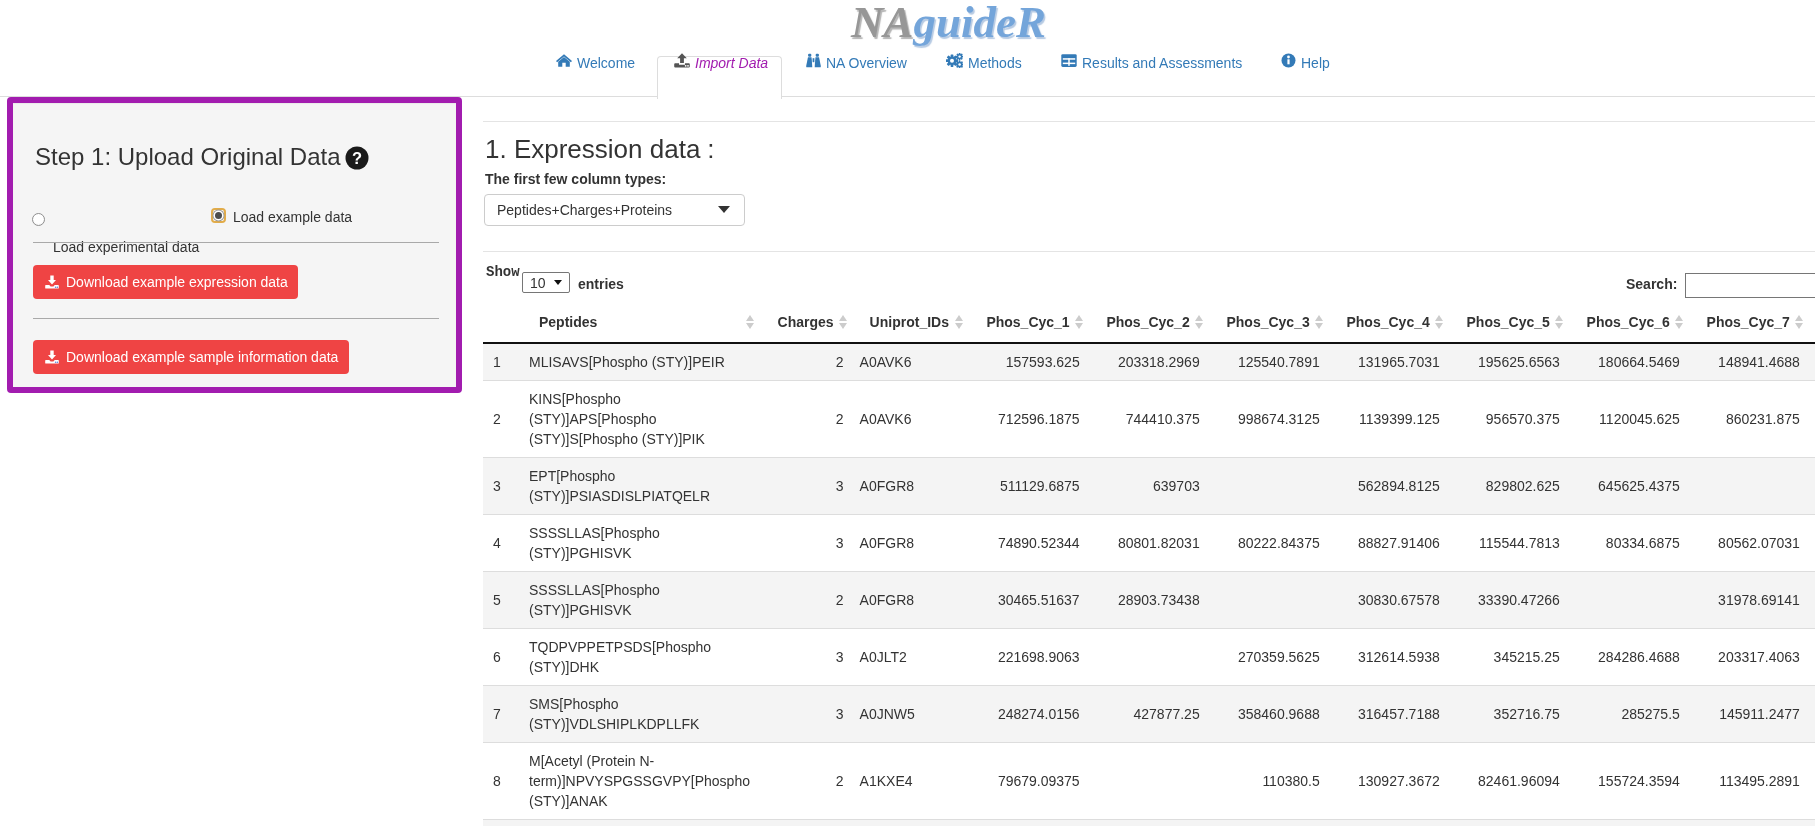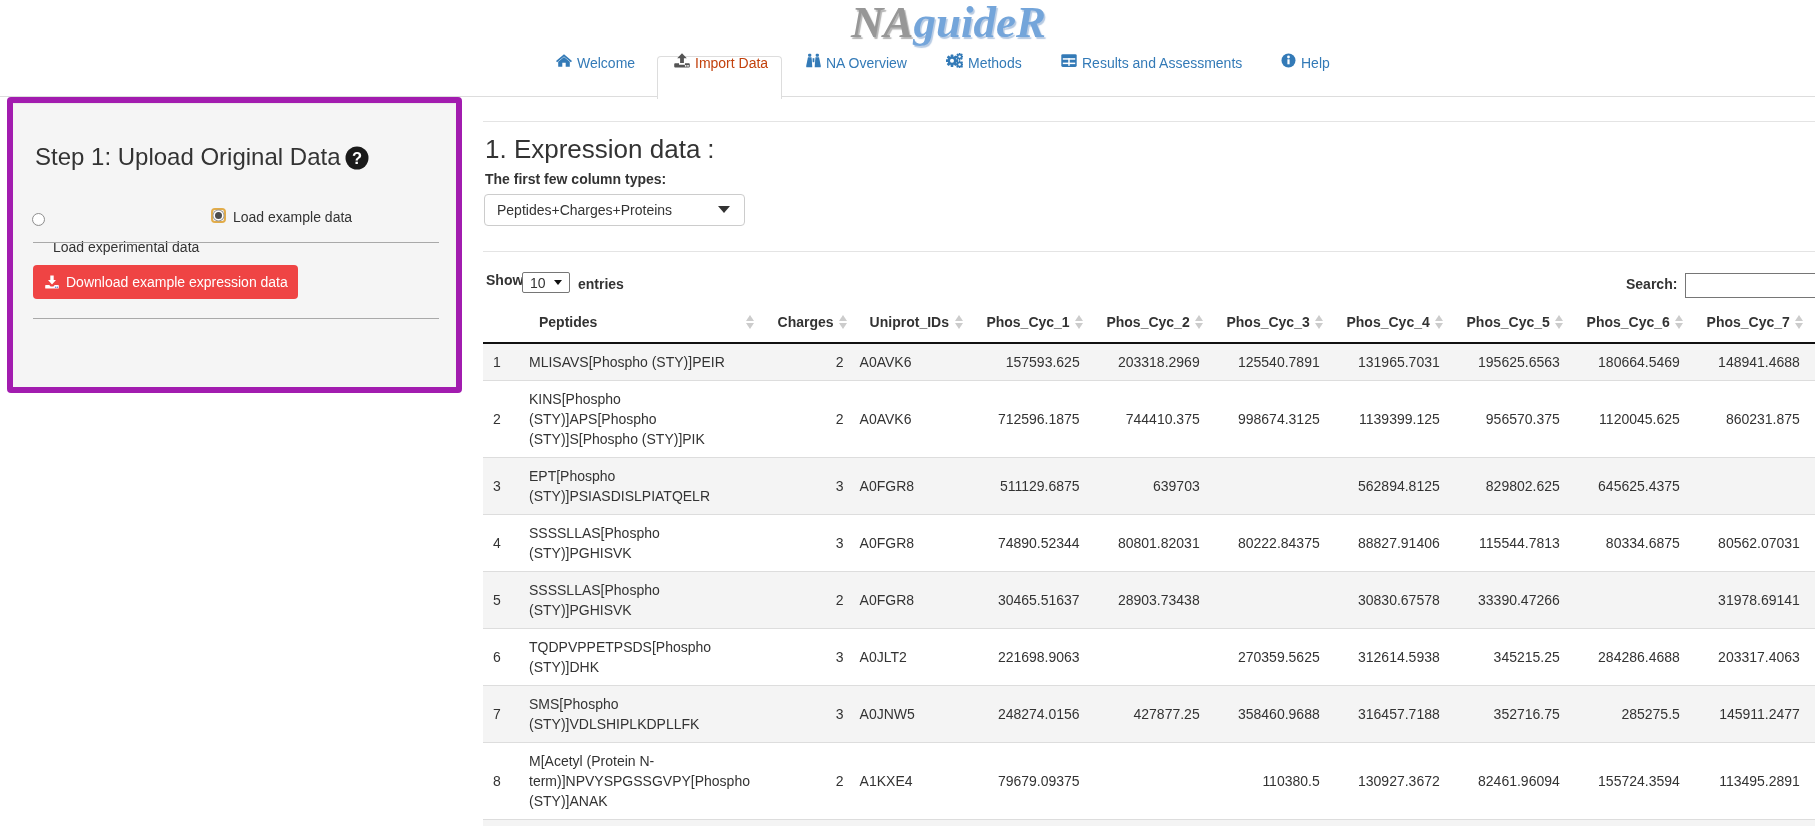--- a/index.html
+++ b/index.html
@@ -7,42 +7,42 @@
 .abs{position:absolute;}
 
 #logo{left:851px;top:-4px;line-height:52px;font-family:"Liberation Serif",serif;font-style:italic;font-weight:bold;font-size:45px;letter-spacing:0px;white-space:nowrap;}
 #logo .na{color:#979797;text-shadow:1.5px 1.5px 1px rgba(120,120,120,0.55);}
 #logo .gr{color:#74a5da;text-shadow:1.5px 1.5px 1px rgba(110,150,200,0.5);}
 
 #navline{left:0;top:96px;width:1815px;height:1px;background:#ddd;}
 #activetab{left:657px;top:56px;width:123px;height:42px;background:#fff;border:1px solid #ddd;border-bottom:none;border-radius:4px 4px 0 0;}
 .tab{top:53px;height:16px;display:flex;align-items:flex-start;color:#337ab7;white-space:nowrap;}
 .tab svg{margin-right:5px;}
-.tab.active{color:#c2410c;}
+.tab.active{color:#a21caf;font-style:italic;}
 
 #well{left:7px;top:97px;width:443px;height:284px;background:#f5f5f5;border:6px solid #a21caf;border-radius:4px;box-shadow:inset 0 1px 1px rgba(0,0,0,.05);}
 #well h3{position:absolute;left:22px;top:40px;font-size:24px;font-weight:normal;line-height:28px;white-space:nowrap;}
 #qicon{left:332px;top:43px;}
 .radio-circle{width:11px;height:11px;border:1px solid #8f8f8f;border-radius:50%;background:#fff;background:radial-gradient(circle at 50% 40%,#ffffff 55%,#e8e8e8);}
 #rad1{left:19px;top:110px;}
 #rad2{left:198px;top:105px;width:11px;height:11px;border:2px solid #e2ac49;border-radius:4px;background:#fff;}
 #rad2 .dot{position:absolute;left:2px;top:2px;width:7px;height:7px;border-radius:50%;background:#4d4d4d;box-shadow:0 0 0 1.5px #fff,0 0 0 2.5px #9a9a9a;}
 .radlab{top:106px;height:16px;line-height:16px;white-space:nowrap;}
 .shr{left:20px;width:406px;height:1px;background:#a9a9a9;}
 .dlbtn{background:#ef4444;border-radius:4px;color:#fff;display:flex;align-items:center;padding-left:12px;}
 .dlbtn svg{margin-right:7px;}
 
 .mhr{height:1px;background:#e4e4e4;}
 #h1e{left:485px;top:134px;font-size:26px;line-height:30px;color:#333;}
 #h1e .fc{margin-left:7px;}
 #lbl{left:485px;top:171px;font-weight:bold;line-height:16px;}
 #selbox{left:484px;top:194px;width:259px;height:30px;border:1px solid #ccc;border-radius:4px;background:#fff;}
 #selbox .txt{position:absolute;left:12px;top:7px;line-height:16px;}
 #selbox .car{position:absolute;right:14px;top:11px;width:0;height:0;border-left:6.5px solid transparent;border-right:6.5px solid transparent;border-top:7.5px solid #333;}
-#lenlab1{left:486px;top:272px;font-weight:bold;line-height:16px;}
+#lenlab1{left:486px;top:264px;font-weight:bold;line-height:16px;font-family:Liberation Mono, monospace;}
 #lensel{left:522px;top:272px;width:46px;height:19px;border:1px solid #767676;border-radius:2px;background:#fff;}
 #lensel .txt{position:absolute;left:7px;top:2px;line-height:16px;}
 #lensel .car{position:absolute;right:7px;top:7px;width:0;height:0;border-left:4px solid transparent;border-right:4px solid transparent;border-top:5px solid #111;}
 #lenlab2{left:578px;top:276px;font-weight:bold;line-height:16px;}
 #srchlab{left:1626px;top:276px;font-weight:bold;line-height:16px;}
 #srchbox{left:1685px;top:273px;width:200px;height:23px;border:1px solid #767676;background:#fff;}
 
 #dtable{left:483px;top:302px;border-collapse:collapse;table-layout:fixed;width:1445px;}
 #dtable th{font-weight:bold;padding:10px 18px;border-bottom:2px solid #111;position:relative;vertical-align:middle;white-space:nowrap;}
 #dtable td{padding:8px;border-top:1px solid #ddd;vertical-align:middle;line-height:20px;}
@@ -154,20 +154,29 @@
   <div class="abs dlbtn" style="left:20px;top:162px;width:253px;height:34px;">
       <svg width="14" height="14" viewBox="0 0 14 14">
         <path fill="#fff" d="M5.3 0.5 H8.7 V5 H11 L7 9.5 L3 5 H5.3 Z"></path>
         <path fill="#fff" d="M0.8 10 H4.3 L5.6 11.4 H8.4 L9.7 10 H13.2 Q13.8 10 13.8 10.7 V12.9 Q13.8 13.6 13.2 13.6 H0.8 Q0.2 13.6 0.2 12.9 V10.7 Q0.2 10 0.8 10 Z"></path>
         <circle cx="10.6" cy="12.2" r="0.8" fill="#6083db"></circle>
         <circle cx="12.4" cy="12.2" r="0.8" fill="#6083db"></circle>
       </svg>
       <span>Download example expression data</span>
     </div>
   <div class="abs shr" style="top:215px;"></div>
+  <div class="abs dlbtn" style="left:20px;top:237px;width:304px;height:34px;">
+      <svg width="14" height="14" viewBox="0 0 14 14">
+        <path fill="#fff" d="M5.3 0.5 H8.7 V5 H11 L7 9.5 L3 5 H5.3 Z"></path>
+        <path fill="#fff" d="M0.8 10 H4.3 L5.6 11.4 H8.4 L9.7 10 H13.2 Q13.8 10 13.8 10.7 V12.9 Q13.8 13.6 13.2 13.6 H0.8 Q0.2 13.6 0.2 12.9 V10.7 Q0.2 10 0.8 10 Z"></path>
+        <circle cx="10.6" cy="12.2" r="0.8" fill="#6083db"></circle>
+        <circle cx="12.4" cy="12.2" r="0.8" fill="#6083db"></circle>
+      </svg>
+      <span>Download example sample information data</span>
+    </div>
 </div>
 <div class="abs mhr" style="left:483px;top:121px;width:1332px;"></div>
 <div class="abs" id="h1e">1. Expression data<span class="fc">:</span></div>
 <div class="abs" id="lbl">The first few column types:</div>
 <div class="abs" id="selbox">
     <span class="txt">Peptides+Charges+Proteins</span>
     <span class="car"></span>
   </div>
 <div class="abs mhr" style="left:483px;top:251px;width:1332px;"></div>
 <div class="abs" id="lenlab1">Show</div>

